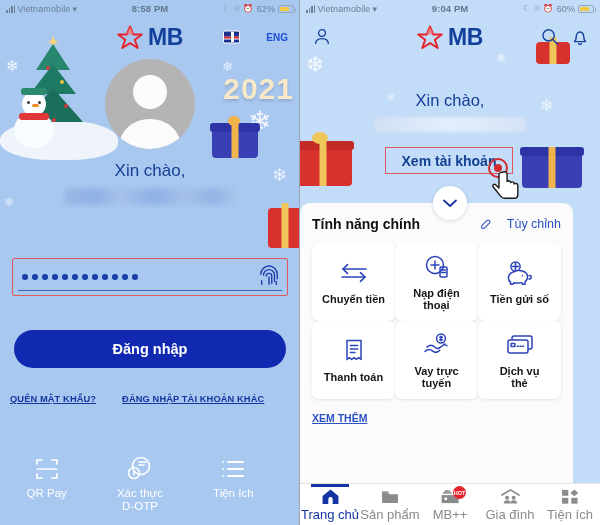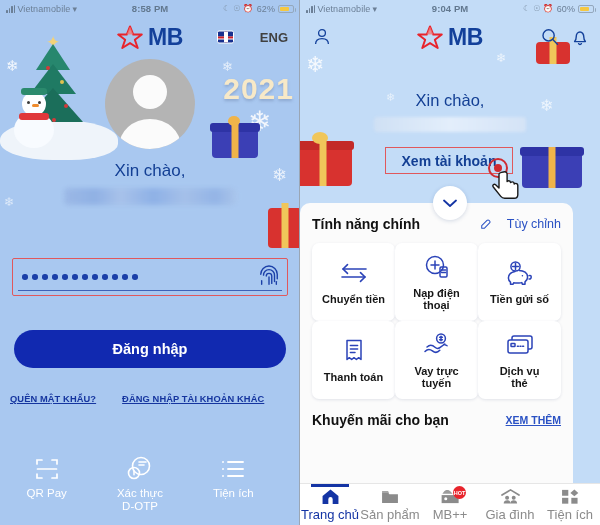--- a/index.html
+++ b/index.html
@@ -102,21 +102,21 @@
   }
   .flag::before, .flag::after { content:''; position:absolute; background:#ffffff; }
   .flag::before { left:0; right:0; top:4.5px; height:3.5px; }
   .flag::after  { top:0; bottom:0; left:6.5px; width:3.5px; }
   .flag em {
     position:absolute; left:0; right:0; top:5.3px; height:2px; background:#cf2027; display:block;
   }
   .flag i {
     position:absolute; top:0; bottom:0; left:7.3px; width:2px; background:#cf2027; display:block; font-style:normal;
   }
-  .lang-text { font-size:13px; font-weight:bold; color:#404040;padding-left:22px; }
+  .lang-text { font-size:10px; font-weight:bold; color:#1d4ed8;padding-left:22px; }
 
   
   .avatar-wrap { position:relative; z-index:25; display:flex; justify-content:center; margin-top:2px; }
   .avatar {
     width:90px; height:90px; border-radius:50%; background:#b4b4b4;
     position:relative; overflow:hidden;
   }
   .avatar .a-head { position:absolute; left:50%; transform:translateX(-50%); top:16px; width:34px; height:34px; border-radius:50%; background:#fbfbfb; }
   .avatar .a-body { position:absolute; left:50%; transform:translateX(-50%); bottom:-16px; width:62px; height:46px; border-radius:50% 50% 0 0 / 60% 60% 0 0; background:#fbfbfb; }
 
@@ -632,21 +632,20 @@
             </svg>
           </div>
           <div class="card-label">
             <div>Dịch vụ</div>
             <div>thẻ</div>
           </div>
         </div>
       </div>
 
       <div class="promo-head">
-        <div class="sec-title">Khuyến mãi cho bạn</div>
         <a class="sec-link under" href="#">XEM THÊM</a>
       </div>
     </div>
 
     <div class="tabbar">
       <div class="tab active">
         <div class="t-ic">
           <svg width="19" height="17" viewBox="0 0 20 18">
             <path d="M10 1.5 1.6 8.4V17h6.1v-5.1a2.3 2.3 0 0 1 4.6 0V17h6.1V8.4z" fill="#1434a4"></path>
           </svg>

